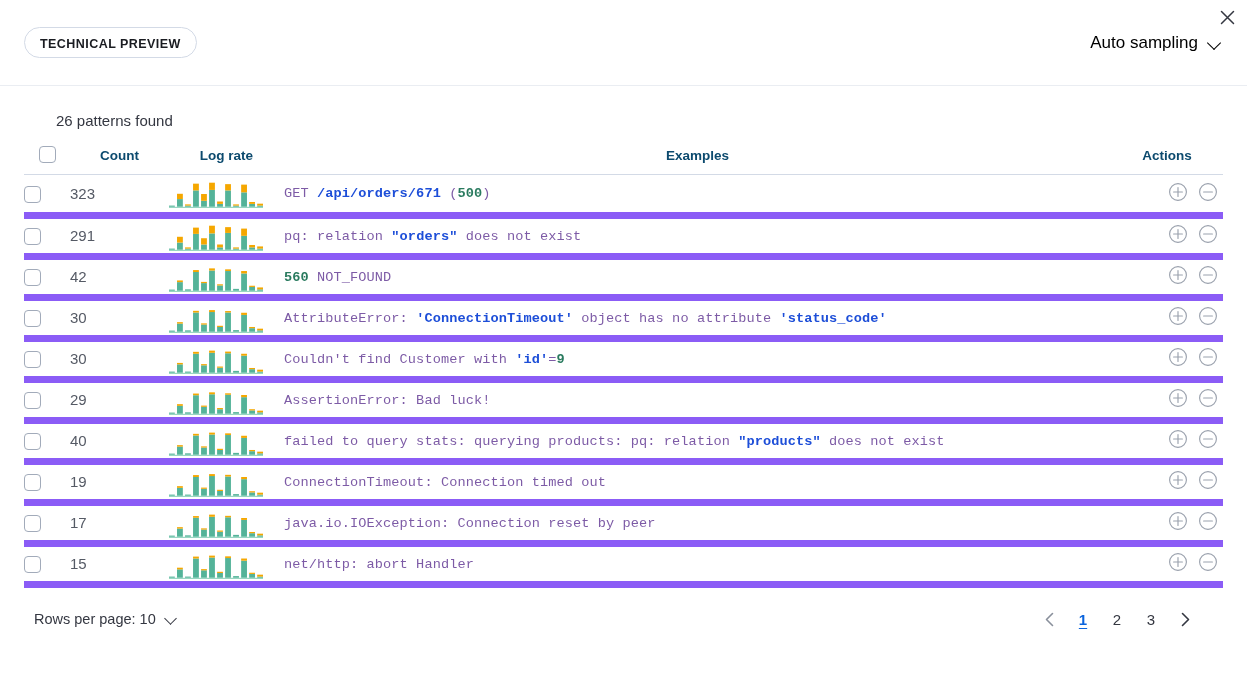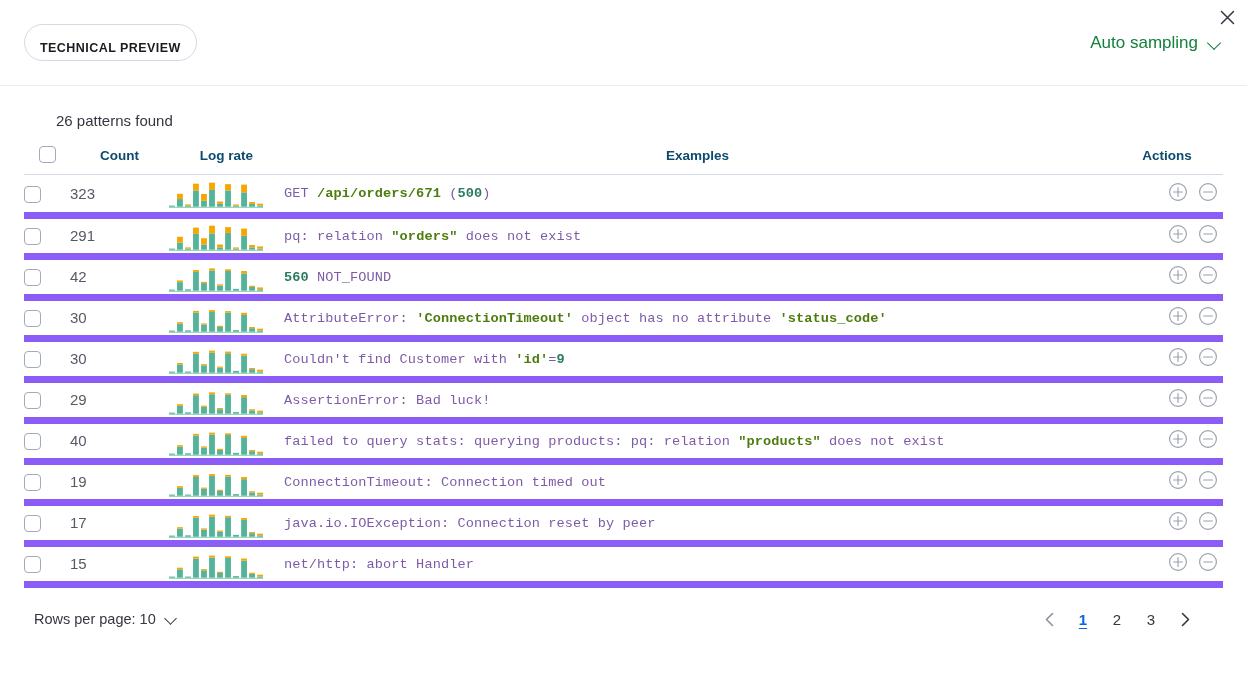--- a/index.html
+++ b/index.html
@@ -31,35 +31,35 @@
     font-size: 30px;
     font-weight: 700;
     letter-spacing: -0.4px;
     color: #1a1c21;
     white-space: nowrap;
     margin: 0;
   }
   .badge {
     border: 1px solid #d3dae6;
     border-radius: 999px;
-    padding: 17px 15px 6px;
+    padding: 10px 15px 6px;
     font-size: 12.5px;
     font-weight: 700;
     letter-spacing: 0.45px;
     color: #1a1c21;
     white-space: nowrap;
     background: #fff;
     line-height: 1;
   }
   .header-right {
     margin-left: auto;
     display: flex;
     align-items: center;
     gap: 9px;
-    color: #15803d;
+    color: #000000;
     font-size: 17px;
     cursor: pointer;
   }
   .chev-down {
     display: inline-block;
     width: 16px; height: 16px;
     position: relative;
   }
   .chev-down::before {
     content: "";
@@ -140,21 +140,21 @@
 
   
   .ex {
     font-family: "Liberation Mono", monospace;
     font-size: 13.6px;
     color: #7d5ba6;
     white-space: nowrap;
     letter-spacing: 0.1px;
   }
   .tok-base { color: #7d5ba6; }
-  .tok-var  { color: #4d7c0f; font-weight: 700; }
+  .tok-var  { color: #1d4ed8; font-weight: 700; }
   .tok-num  { color: #2a7b5f; font-weight: 700; }
 
   
   .act-ico {
     display: inline-block;
     width: 30px; height: 30px;
     vertical-align: middle;
     cursor: pointer;
     color: #6a717d;
   }

